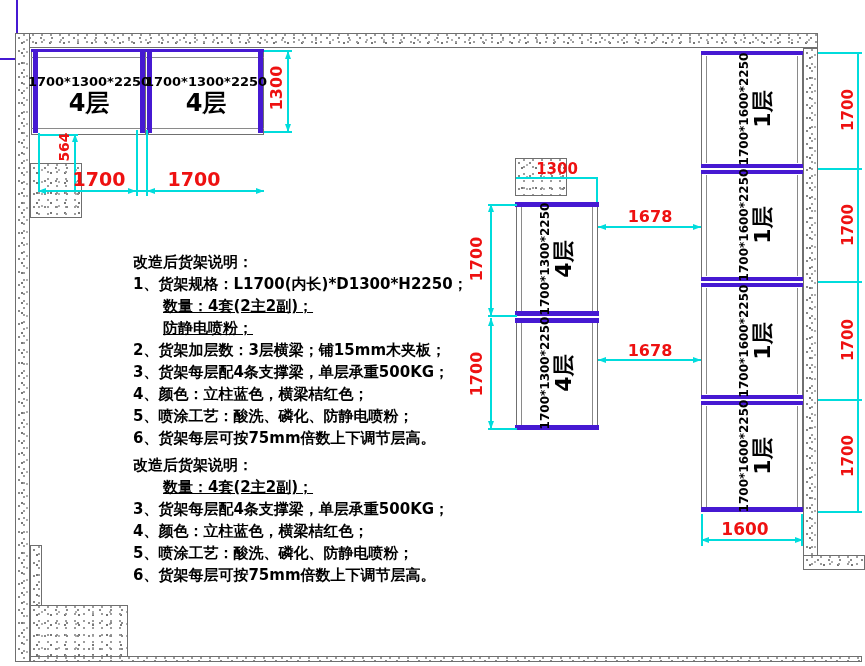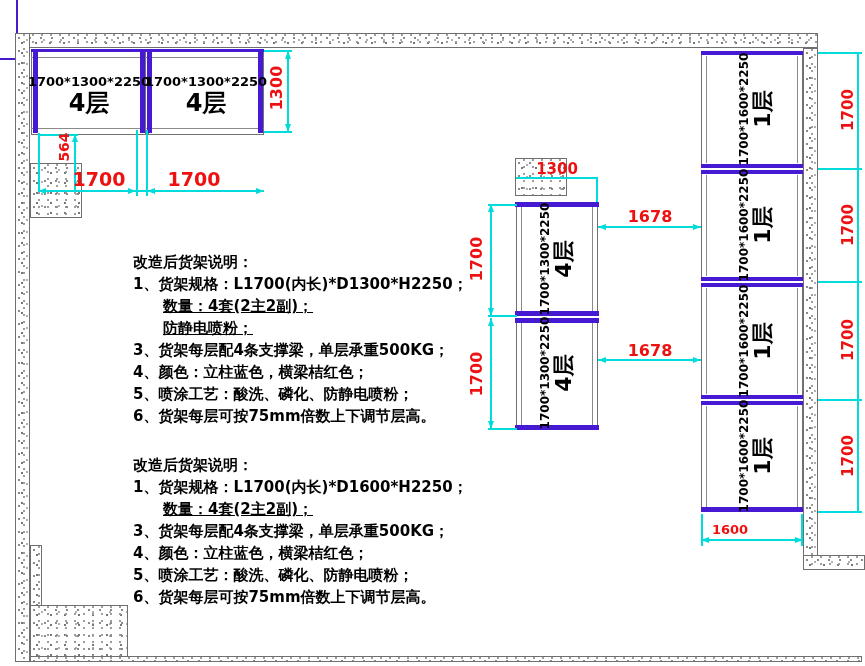--- a/index.html
+++ b/index.html
@@ -196,36 +196,36 @@
   <div class="rlv" style="left:848px;top:110px;font-size:15px;">1700</div>
   <div class="rlv" style="left:848px;top:225px;font-size:15px;">1700</div>
   <div class="rlv" style="left:848px;top:340px;font-size:15px;">1700</div>
   <div class="rlv" style="left:848px;top:456px;font-size:15px;">1700</div>
 
   <div class="ln" style="left:701px;top:514px;width:2px;height:32px;"></div>
   <div class="ln" style="left:801px;top:514px;width:2px;height:32px;"></div>
   <div class="ln" style="left:701px;top:539px;width:102px;height:2px;"></div>
   <div class="aL" style="left:701px;top:537px;"></div>
   <div class="aR" style="left:795px;top:537px;"></div>
-  <div class="rl" style="left:730px;top:529px;font-size:13px;">1600</div>
+  <div class="rl" style="left:745px;top:529px;font-size:17px;">1600</div>
 
   <div class="notes" style="left:133px;top:251px;">
     <div>改造后货架说明：</div>
     <div>1、货架规格：L1700(内长)*D1300*H2250；</div>
     <div class="indent">数量：4套(2主2副)；</div>
     <div class="indent">防静电喷粉；</div>
+    <div>2、货架加层数：3层横梁；铺15mm木夹板；</div>
     <div>3、货架每层配4条支撑梁，单层承重500KG；</div>
     <div>4、颜色：立柱蓝色，横梁桔红色；</div>
     <div>5、喷涂工艺：酸洗、磷化、防静电喷粉；</div>
     <div>6、货架每层可按75mm倍数上下调节层高。</div>
   </div>
 
   <div class="notes" style="left:133px;top:454px;">
     <div>改造后货架说明：</div>
-    <div>1、货架规格：L1700(内长)*D1600*H2250；</div>
     <div class="indent">数量：4套(2主2副)；</div>
     <div>3、货架每层配4条支撑梁，单层承重500KG；</div>
     <div>4、颜色：立柱蓝色，横梁桔红色；</div>
     <div>5、喷涂工艺：酸洗、磷化、防静电喷粉；</div>
     <div>6、货架每层可按75mm倍数上下调节层高。</div>
   </div>
 
 </div>
 
 </body></html>

